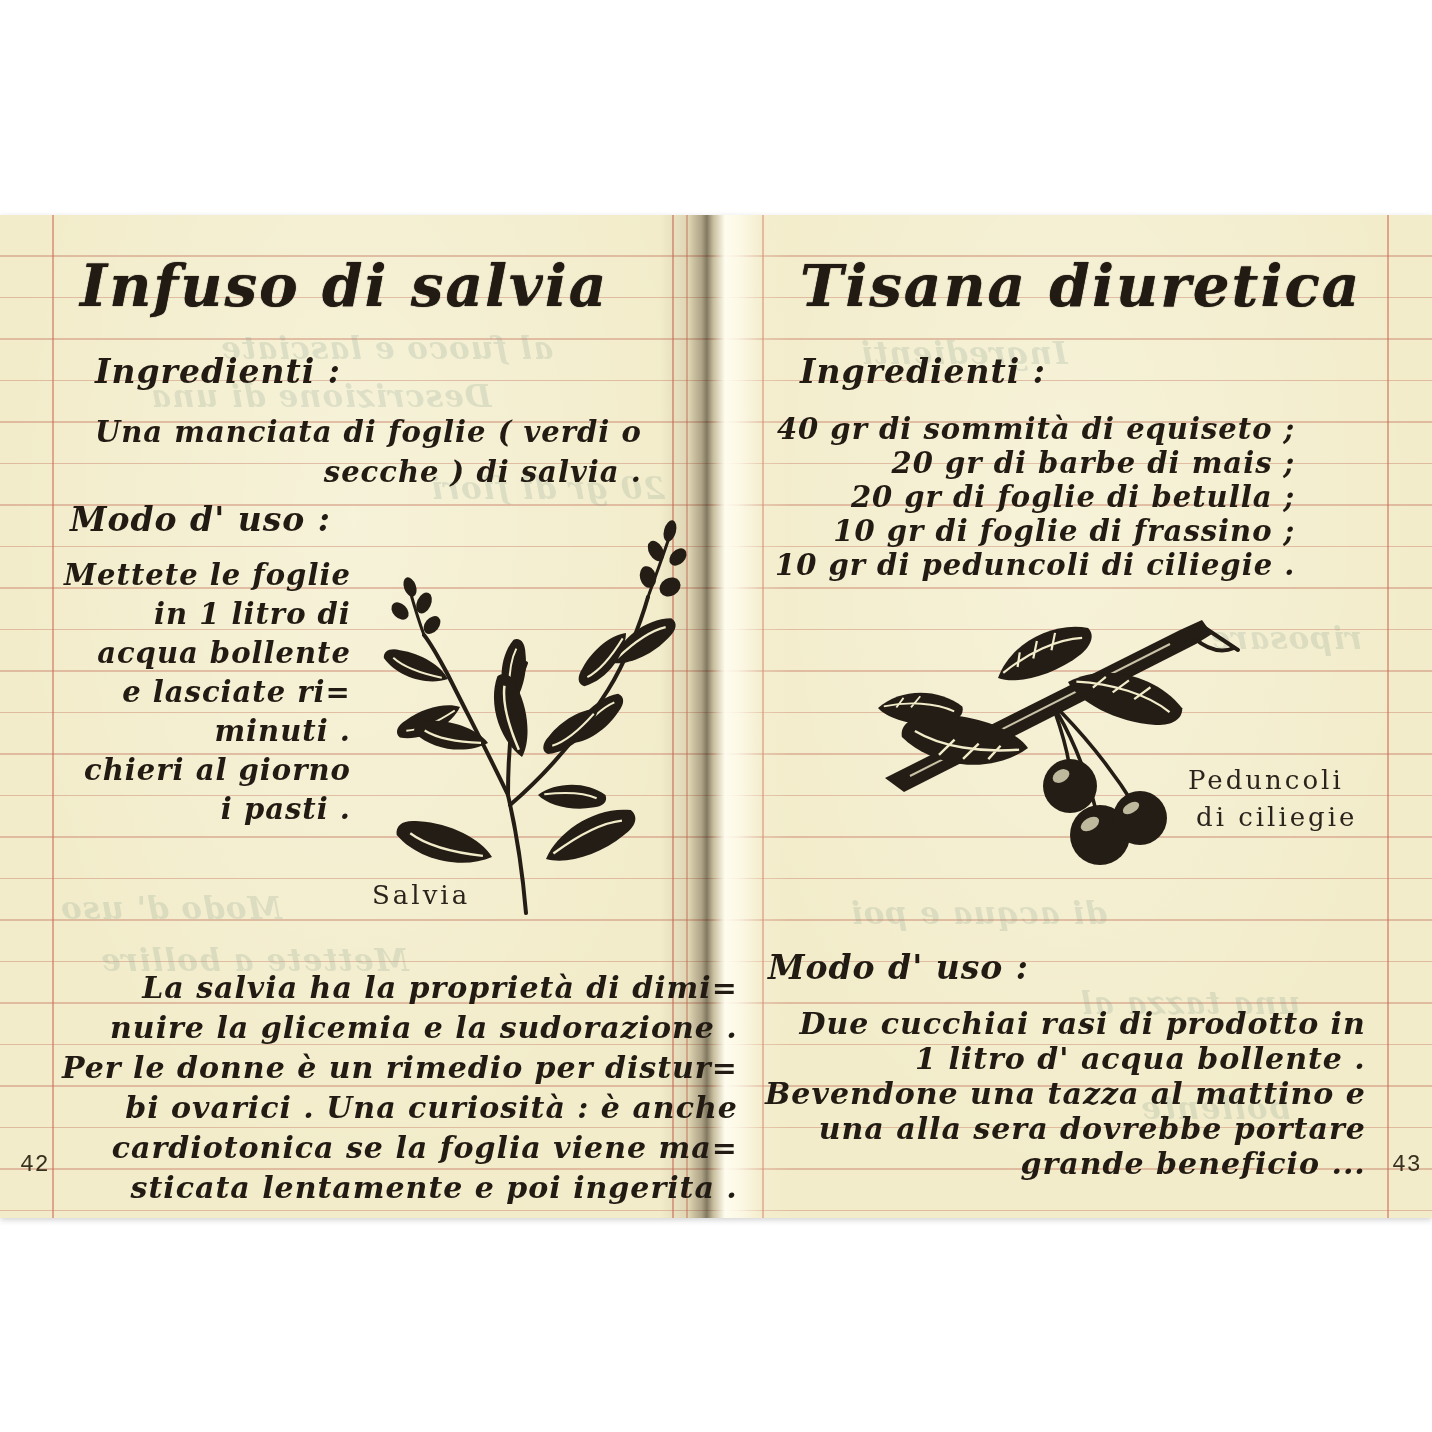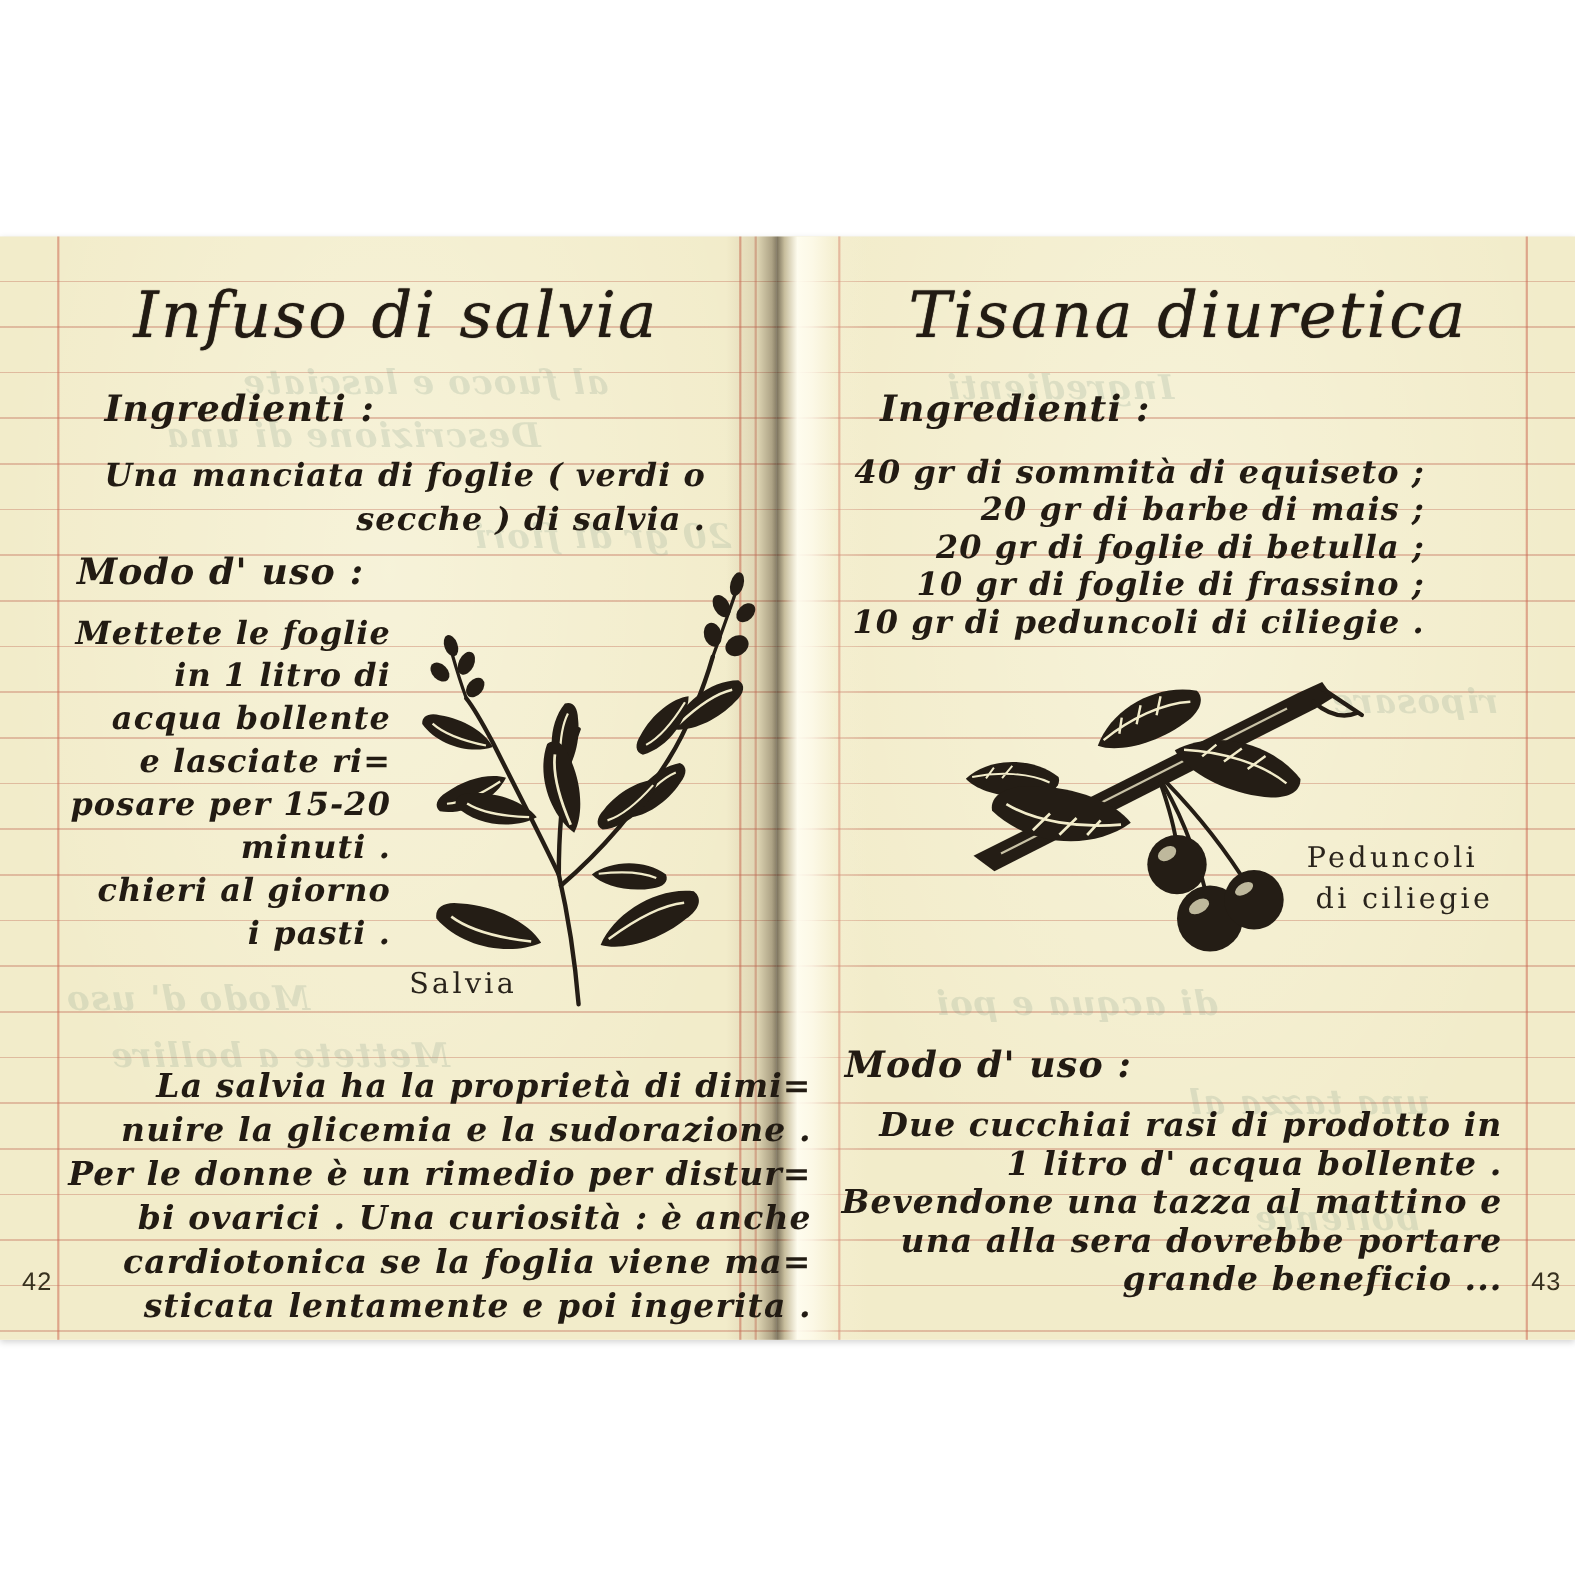--- a/index.html
+++ b/index.html
@@ -26,29 +26,29 @@
         rgba(62,44,22,.38) 32%,
         rgba(38,26,12,.55) 36%,
         rgba(90,70,40,.28) 41%,
         rgba(255,253,240,.95) 50%,
         rgba(255,252,238,.8) 60%,
         rgba(248,242,216,.28) 78%,
         rgba(248,242,216,0) 100%);}
   
   .hand{position:absolute;color:#221b13;font-style:italic;font-weight:600;
         letter-spacing:1px;white-space:nowrap;text-align:right;}
-  .title{font-size:58px;font-weight:400;text-align:center;letter-spacing:2px;
+  .title{font-size:58px;font-weight:700;text-align:left;letter-spacing:2px;
          text-shadow:0 0 1px #221b13;}
   .label{font-size:33px;}
   .body{font-size:29px;line-height:40px;white-space:normal;}
   .bodyline{white-space:nowrap;}
   .caption{position:absolute;color:#2a241c;font-style:normal;font-weight:400;
            font-size:26px;letter-spacing:3px;font-family:"DejaVu Serif",serif;}
   .pagenum{position:absolute;font-style:normal;font-weight:400;font-size:23px;
-           color:#38311f;font-family:Liberation Sans, sans-serif;letter-spacing:1px;}
+           color:#38311f;font-family:Liberation Mono, monospace;letter-spacing:1px;}
   
   .ghost{position:absolute;color:#7e9a88;opacity:.20;font-style:italic;font-weight:600;
          font-size:31px;letter-spacing:1px;transform:scaleX(-1);white-space:nowrap;
          filter:blur(.6px);pointer-events:none;}
   svg{position:absolute;overflow:visible;}
 </style>
 </head>
 <body>
 
 <div id="stage">
@@ -86,21 +86,20 @@
   <div class="hand body" style="left:95px;top:412px">
     <div class="bodyline">Una manciata di foglie ( verdi o</div>
     <div class="bodyline">secche ) di salvia .</div>
   </div>
   <div class="hand label" style="left:70px;top:500px">Modo d' uso :</div>
   <div class="hand body" style="left:64px;top:556px;line-height:39px">
     <div class="bodyline">Mettete le foglie</div>
     <div class="bodyline">in 1 litro  di</div>
     <div class="bodyline">acqua bollente</div>
     <div class="bodyline">e lasciate  ri=</div>
-    <div class="bodyline">posare per 15-20</div>
     <div class="bodyline">minuti .</div>
     <div class="bodyline">chieri  al  giorno</div>
     <div class="bodyline">i pasti .</div>
   </div>
   <div class="caption" style="left:372px;top:880px">Salvia</div>
   <div class="hand body" style="left:62px;top:968px;font-size:30px;line-height:40px">
     <div class="bodyline">La salvia ha la proprietà di dimi=</div>
     <div class="bodyline">nuire la glicemia e la sudorazione .</div>
     <div class="bodyline">Per le donne è un rimedio per distur=</div>
     <div class="bodyline">bi ovarici .  Una curiosità :  è  anche</div>

